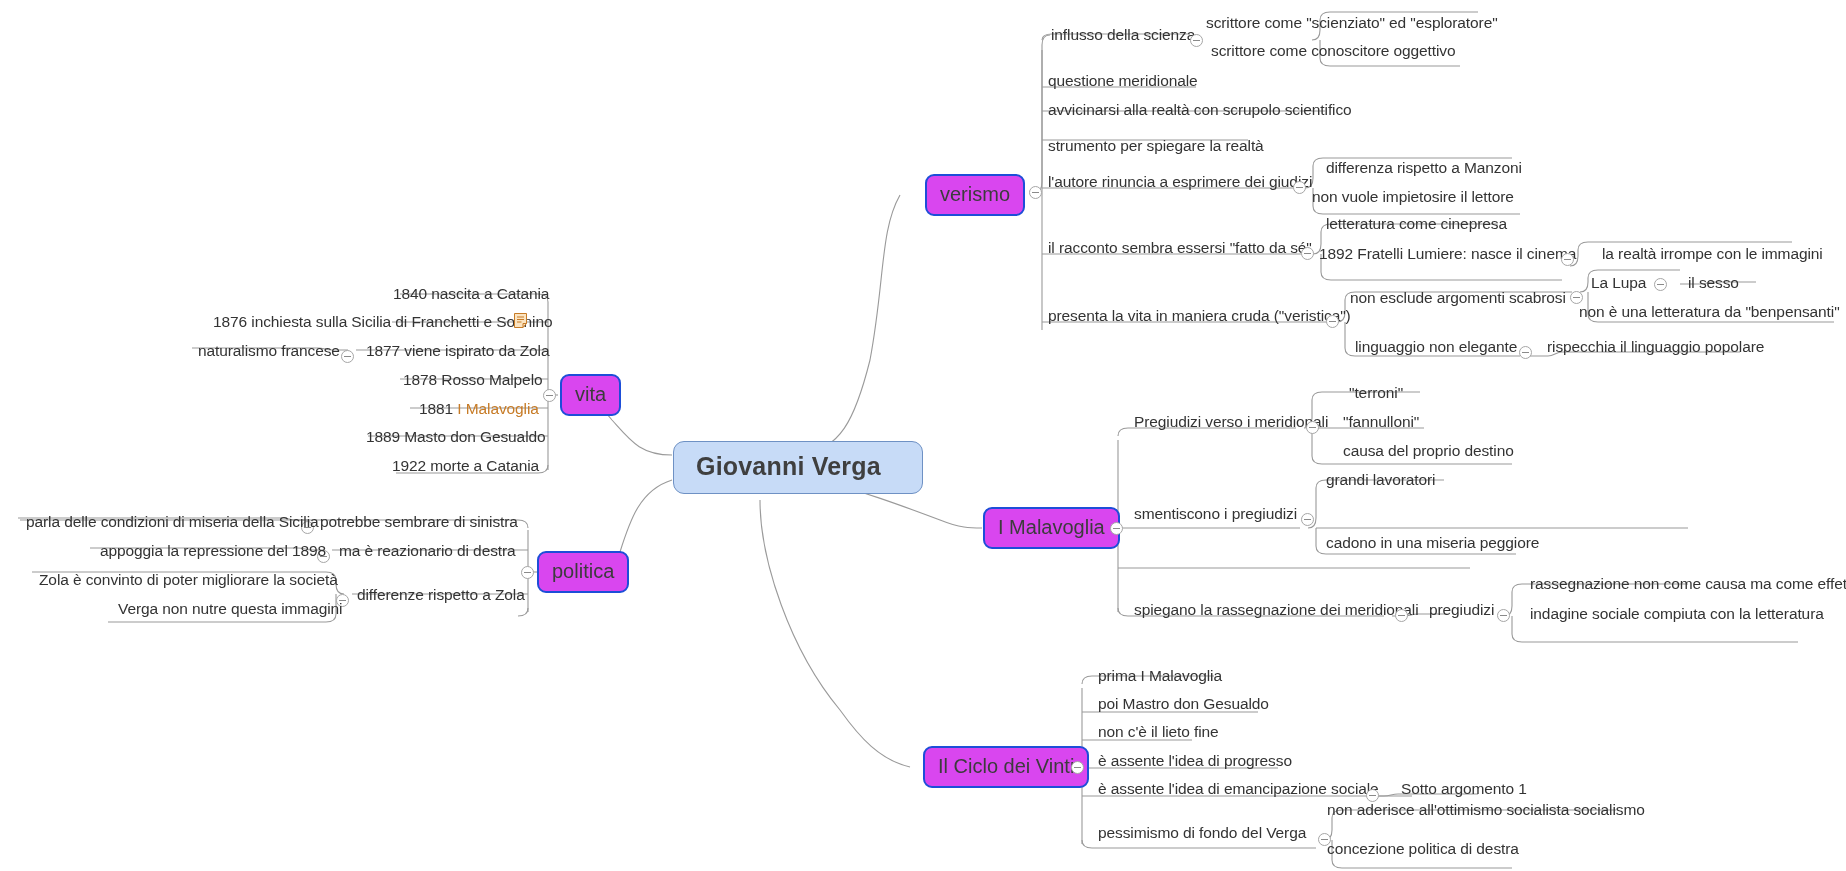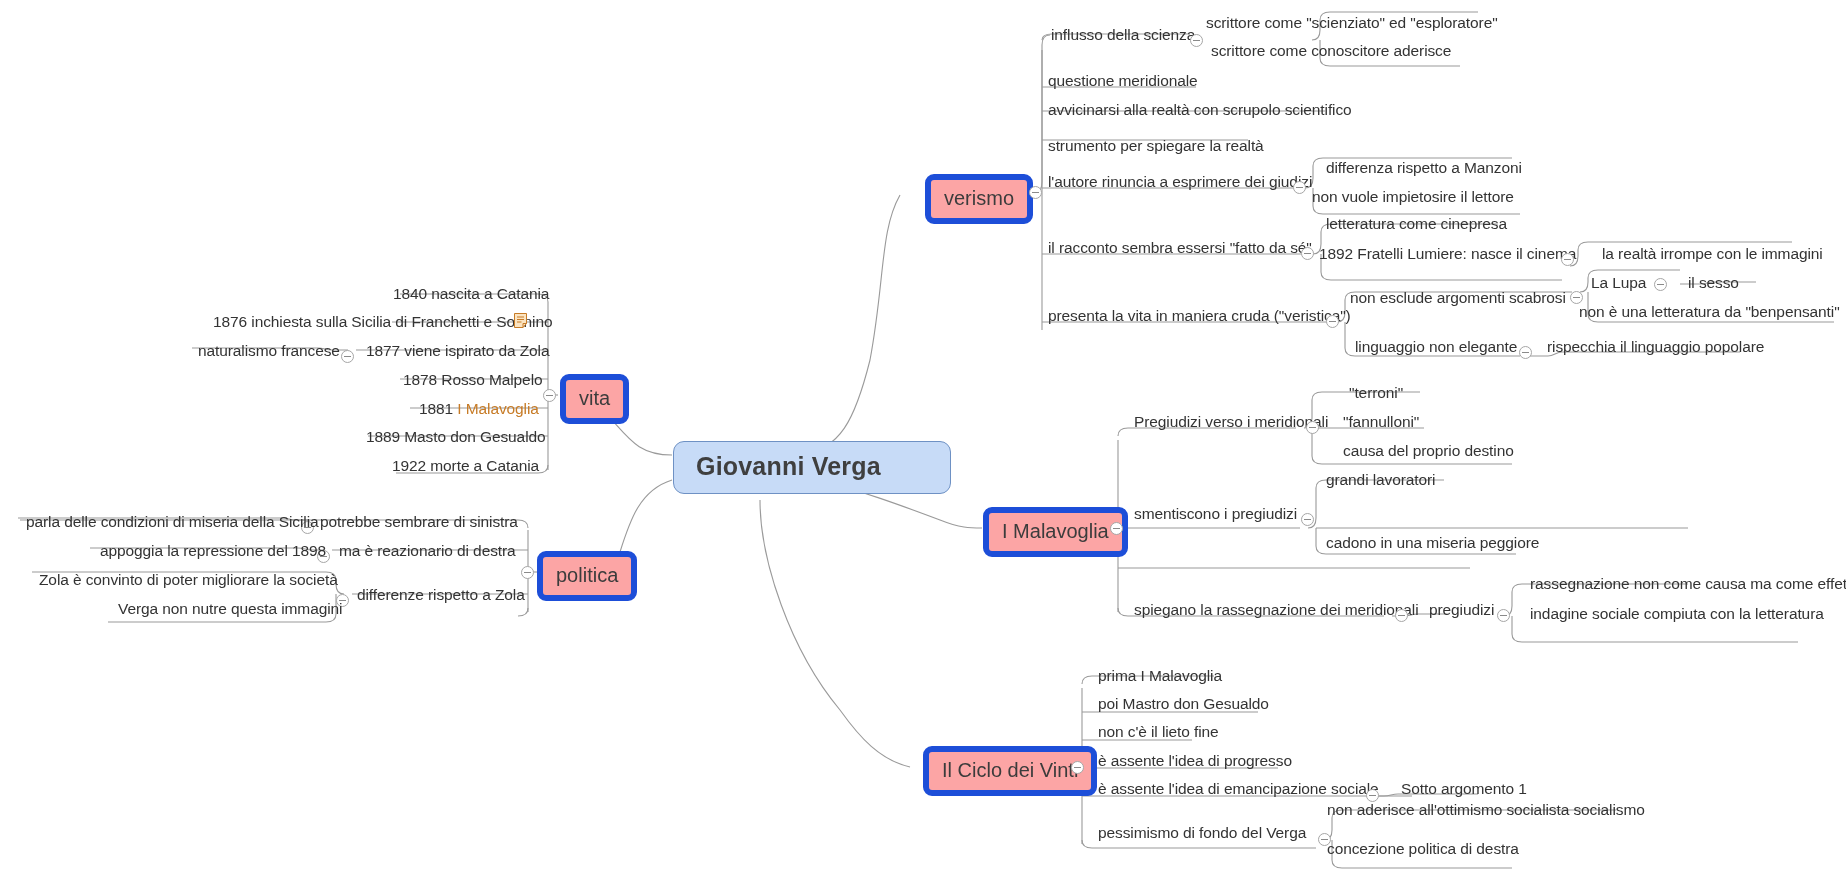--- a/index.html
+++ b/index.html
@@ -43,22 +43,22 @@
     font-size: 15.5px;
     line-height: 17px;
     color: #333333;
     letter-spacing: -0.1px;
     padding: 0 2px 2px 2px;
   }
 
   
   .capsule {
     position: absolute;
-    background: #fca5a5;
-    border: 6px solid #1d4ed8;
+    background: #d946ef;
+    border: 2px solid #1d4ed8;
     border-radius: 9px;
     color: #3c3c3c;
     font-size: 20px;
     line-height: 22px;
     padding: 7px 13px 9px 13px;
     white-space: nowrap;
     box-sizing: border-box;
   }
   .capsule.root {
     background: #c7dbf7;
@@ -207,21 +207,21 @@
     <path d="M 1082 768 L 1278 768"></path>
     <path d="M 1082 796 L 1412 796"></path>
     <path d="M 1082 840 C 1082 846 1086 848 1092 848 L 1316 848"></path>
 
     <path d="M 1372 796 L 1384 796 C 1390 796 1392 794 1398 794 L 1478 794"></path>
 
     <path d="M 1324 840 C 1330 840 1332 836 1332 830 L 1332 818 C 1332 812 1336 810 1342 810 L 1616 810"></path>
     <path d="M 1332 840 L 1332 860 C 1332 866 1336 868 1342 868 L 1512 868"></path>
   </svg>
 
-  <div class="capsule root" style="left:673px; top:441px; width:278px;">
+  <div class="capsule root" style="left:673px; top:441px; width:250px;">
     <span>Giovanni Verga</span>
   </div>
 
   <div class="capsule" style="left:925px; top:174px;">
     <span>verismo</span>
   </div>
   <span class="collapse" style="left:1029px; top:186px;"></span>
 
   <div class="capsule" style="left:560px; top:374px;">
     <span>vita</span>
@@ -245,21 +245,21 @@
 
   <div class="topic" style="left:1049px; top:26px;">
     <span>influsso della scienza</span>
   </div>
   <span class="collapse" style="left:1190px; top:34px;"></span>
 
   <div class="topic" style="left:1204px; top:14px;">
     <span>scrittore come "scienziato" ed "esploratore"</span>
   </div>
   <div class="topic" style="left:1209px; top:42px;">
-    <span>scrittore come conoscitore aderisce</span>
+    <span>scrittore come conoscitore oggettivo</span>
   </div>
 
   <div class="topic" style="left:1046px; top:72px;">
     <span>questione meridionale</span>
   </div>
   <div class="topic" style="left:1046px; top:101px;">
     <span>avvicinarsi alla realtà con scrupolo scientifico</span>
   </div>
   <div class="topic" style="left:1046px; top:137px;">
     <span>strumento per spiegare la realtà</span>

